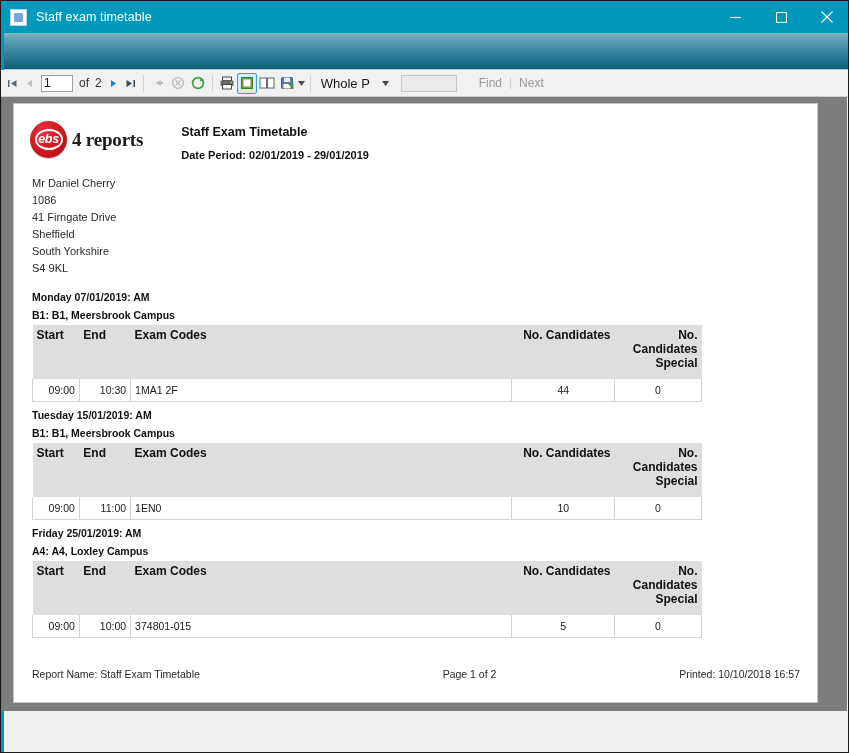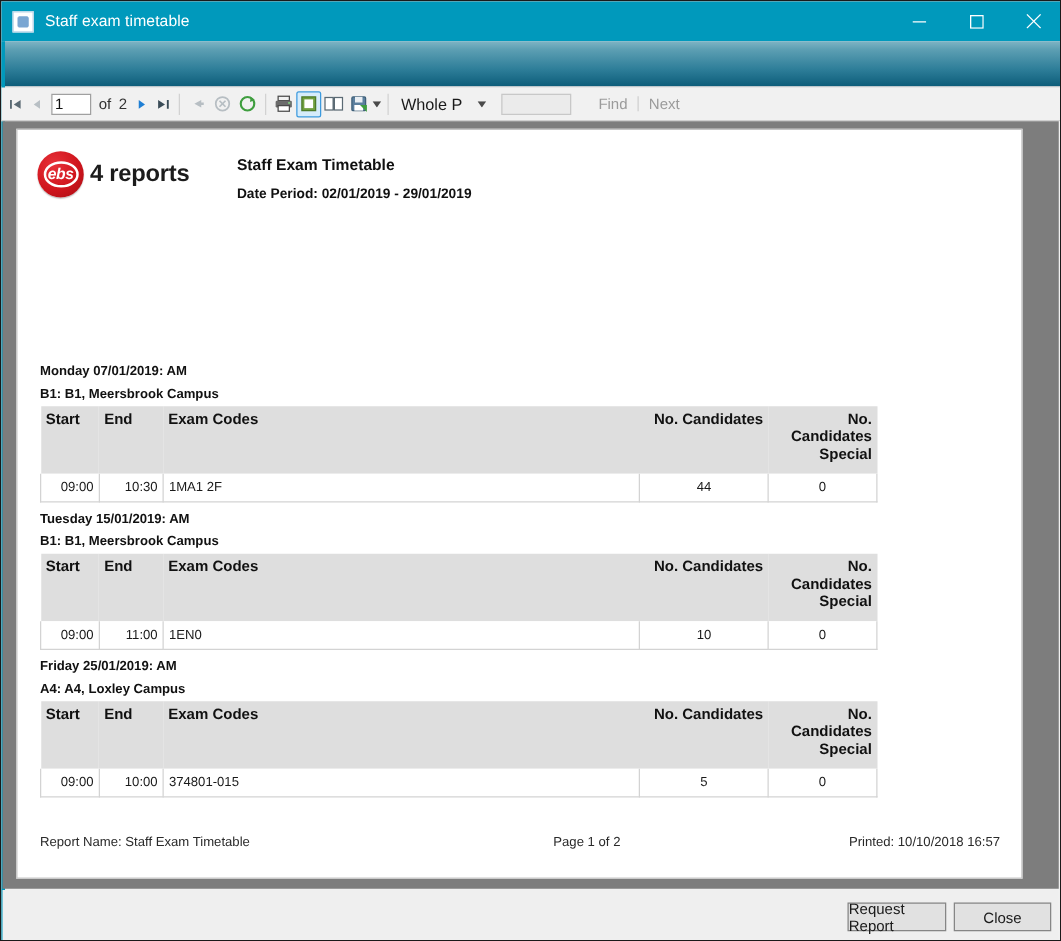--- a/index.html
+++ b/index.html
@@ -235,20 +235,21 @@
     letter-spacing: -.3px;
     line-height: 1;
   }
   .logo-word {
     margin-left: 5px;
     font-size: 19px;
     font-weight: bold;
     color: #1c1c1c;
     letter-spacing: -.2px;
     white-space: nowrap;
+    font-family: Liberation Serif, serif;
   }
   .rpt-titles {
     margin-left: 38px;
     padding-top: 4px;
   }
   .rpt-title {
     font-size: 12.5px;
     font-weight: bold;
     color: #111;
     margin-bottom: 10px;
@@ -513,20 +514,28 @@
                 </div>
             </div>
             <div class="logo-word">4 reports</div>
           </div>
           <div class="rpt-titles">
             <div class="rpt-title">Staff Exam Timetable</div>
             <div class="rpt-period">Date Period: 02/01/2019 - 29/01/2019</div>
           </div>
         </div>
 
+        <div class="addr">
+          <div>Mr Daniel Cherry</div>
+          <div>1086</div>
+          <div>41 Firngate Drive</div>
+          <div>Sheffield</div>
+          <div>South Yorkshire</div>
+          <div>S4 9KL</div>
+        </div>
 
         <div class="sections">
 
           <div class="sec">
             <div class="sec-date">Monday 07/01/2019: AM</div>
             <div class="sec-room">B1: B1, Meersbrook Campus</div>
             <table class="exam">
               <colgroup>
                   <col style="width:42px">
                   <col style="width:46px">
@@ -624,18 +633,14 @@
         <div class="rpt-foot">
           <div>Report Name: Staff Exam Timetable</div>
           <div class="mid">Page 1 of 2</div>
           <div>Printed: 10/10/2018 16:57</div>
         </div>
 
       </div>
     </div>
   </div>
 
-  <div class="bottombar">
-    <div class="btn btn-request">Request Report</div>
-    <div class="btn btn-close">Close</div>
-  </div>
 
 </div>
 
 </body></html>

